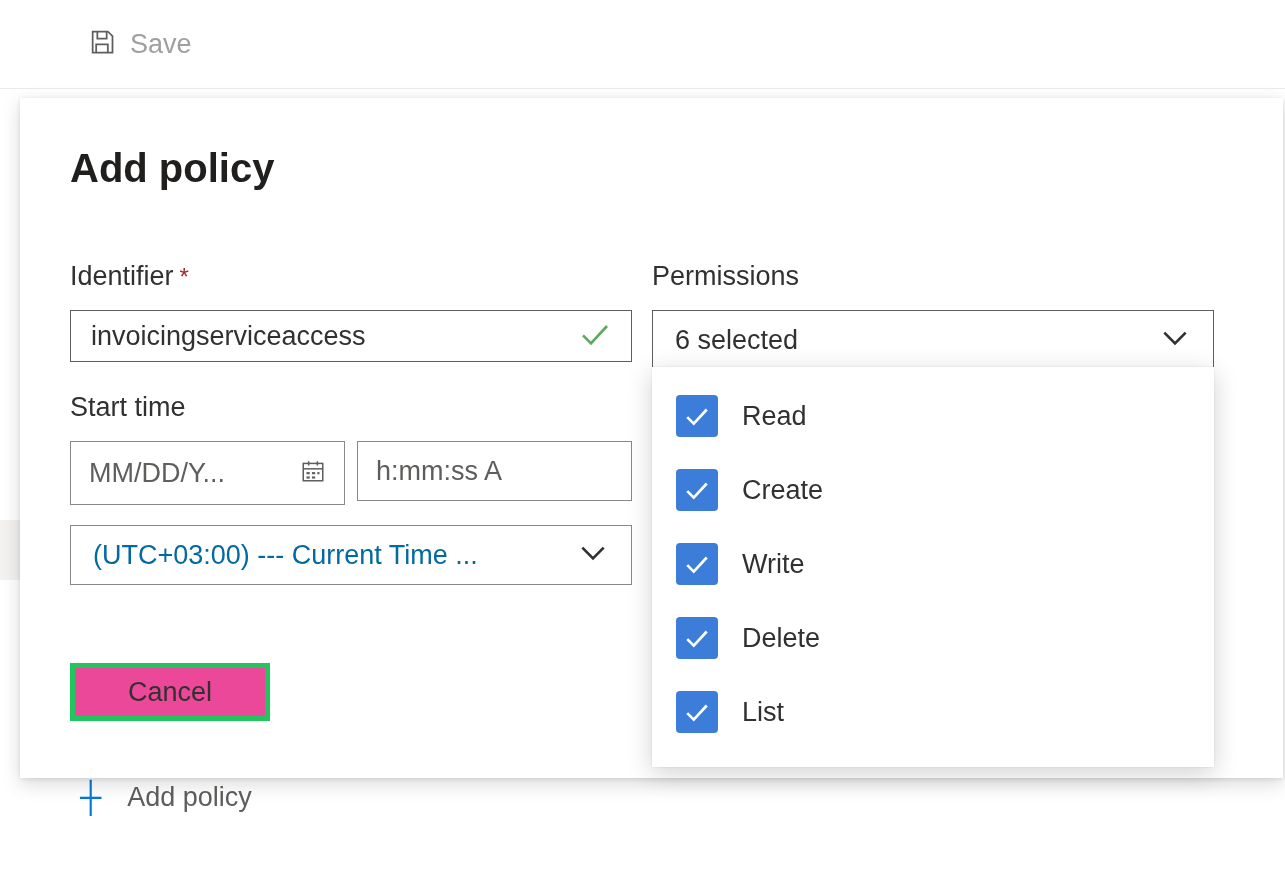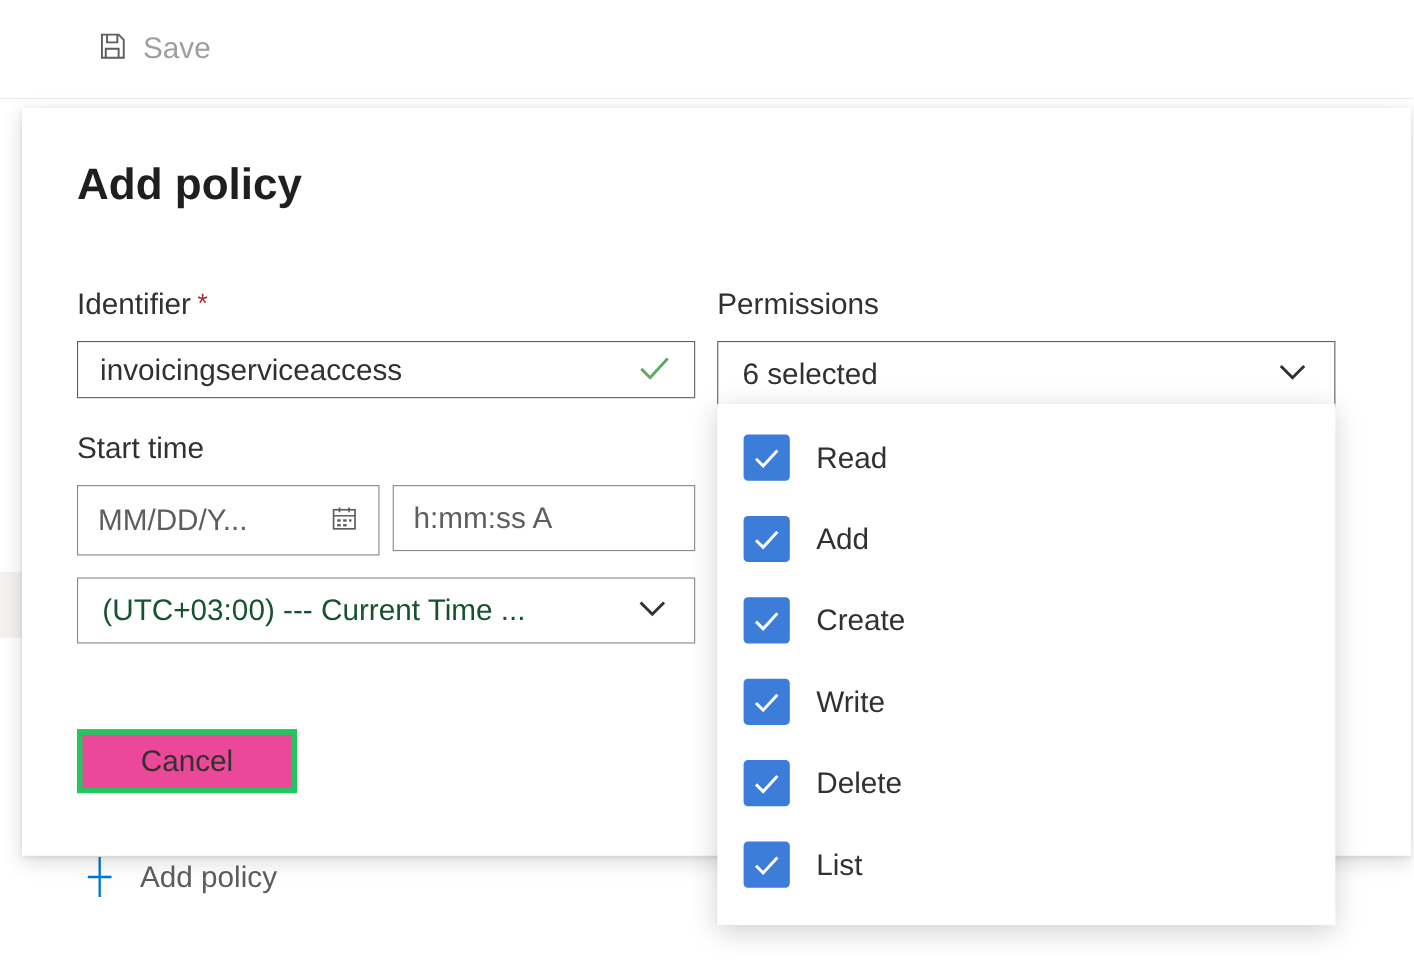--- a/index.html
+++ b/index.html
@@ -150,21 +150,21 @@
     .tz-box {
       margin-top: 20px;
       border: 1px solid #8a8886;
       height: 60px;
       display: flex;
       align-items: center;
       padding: 0 22px;
     }
     .tz-text {
       font-size: 27px;
-      color: #14532d;
+      color: #0369a1;
       flex: 1;
       white-space: nowrap;
       overflow: hidden;
     }
     .chevron-down svg {
       width: 32px;
       height: 22px;
       stroke: #323130;
       fill: none;
       stroke-width: 2;
@@ -375,51 +375,43 @@
               </svg>
             </span>
           <span class="dropdown-item-label">Read</span>
         </div>
         <div class="dropdown-item">
           <span class="checkbox">
               <svg viewBox="0 0 24 20">
                 <polyline points="3,11 9,17 21,4"></polyline>
               </svg>
             </span>
-          <span class="dropdown-item-label">Add</span>
+          <span class="dropdown-item-label">Create</span>
         </div>
         <div class="dropdown-item">
           <span class="checkbox">
               <svg viewBox="0 0 24 20">
                 <polyline points="3,11 9,17 21,4"></polyline>
               </svg>
             </span>
-          <span class="dropdown-item-label">Create</span>
+          <span class="dropdown-item-label">Write</span>
         </div>
         <div class="dropdown-item">
           <span class="checkbox">
               <svg viewBox="0 0 24 20">
                 <polyline points="3,11 9,17 21,4"></polyline>
               </svg>
             </span>
-          <span class="dropdown-item-label">Write</span>
+          <span class="dropdown-item-label">Delete</span>
         </div>
         <div class="dropdown-item">
           <span class="checkbox">
               <svg viewBox="0 0 24 20">
                 <polyline points="3,11 9,17 21,4"></polyline>
               </svg>
             </span>
-          <span class="dropdown-item-label">Delete</span>
-        </div>
-        <div class="dropdown-item">
-          <span class="checkbox">
-              <svg viewBox="0 0 24 20">
-                <polyline points="3,11 9,17 21,4"></polyline>
-              </svg>
-            </span>
           <span class="dropdown-item-label">List</span>
         </div>
       </div>
     </div>
 
   </div>
 </div>
 
 </body></html>

